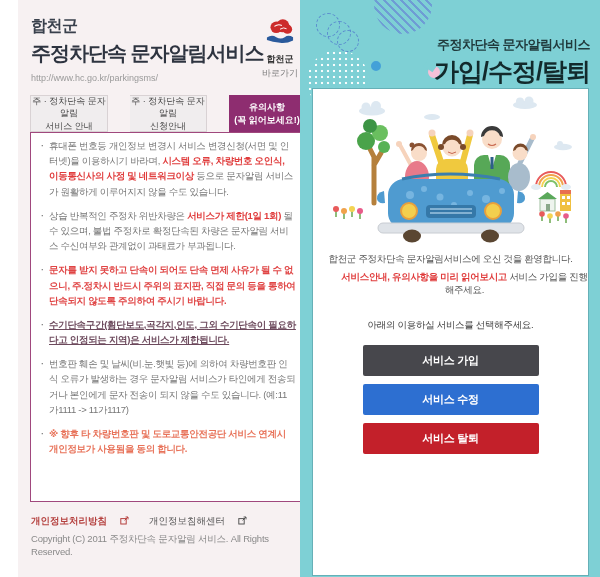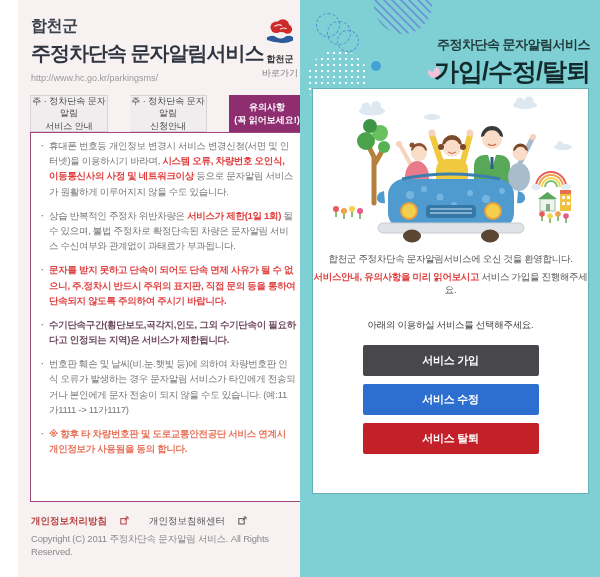--- a/index.html
+++ b/index.html
@@ -24,21 +24,21 @@
   .lp-tab:first-child { border-left:1px solid #d9d2d4; }
   .lp-tab.active { background:#8e2d70; border-color:#8e2d70; color:#fff; font-weight:bold; }
 
   .lp-box { margin:0 12px; background:#fff; border:1px solid #a0487d; height:370px; padding:5px 9px 8px 9px; }
   .notices { list-style:none; margin:0; padding:0; }
   .notice { position:relative; padding-left:9px; font-size:9.5px; line-height:1.6; color:#777;
             margin-bottom:9px; letter-spacing:-0.3px; }
   .notice::before { content:"\00B7"; position:absolute; left:1px; top:0; color:#888; font-weight:bold; }
   .seg-red    { color:#e03c3c; font-weight:bold; }
   .all-red    { color:#e04545; font-weight:bold; }
-  .all-purple { color:#6d4a5d; font-weight:bold; }
+  .all-purple { color:#6d4a5d; font-weight:bold;text-decoration:underline; }
   .all-orange { color:#e8735a; font-weight:bold; }
 
   .lp-footer { margin:13px 12px 0 13px; }
   .lp-links { font-size:9.5px; display:flex; align-items:center; gap:12px; }
   .link-privacy { color:#b5413f; font-weight:bold; cursor:pointer; }
   .link-center  { color:#555; margin-left:8px; cursor:pointer; }
   .ext-icon { display:inline-block; margin-left:1px; }
   .lp-copy { font-size:9.5px; color:#8a8a8a; margin-top:5px; letter-spacing:-0.2px; }
   .lp-disclaimer { font-size:9.5px; color:#666; margin-top:16px; line-height:1.6; width:280px; letter-spacing:-0.3px; }
 
@@ -57,25 +57,25 @@
                 border:5px solid #3e9bd8; border-radius:50%; opacity:0.9; }
   .deco-ring-pink { position:absolute; left:128px; top:66px; width:8px; height:8px;
                 border:6px solid #f5c0d8; border-radius:50%; }
   .deco-ring-pink::after { content:""; position:absolute; left:-9px; top:-11px; width:11px; height:9px;
                 background:#7ed0d5; transform:rotate(35deg); }
 
   .rp-title { position:absolute; top:36px; right:10px; text-align:right; }
   .rp-title-small { font-size:13px; font-weight:600; color:#213a3c; letter-spacing:-0.5px; }
   .rp-title-large { font-size:25px; font-weight:bold; color:#122a2c; letter-spacing:-1px; margin-top:1px; }
 
-  .rp-card { position:absolute; left:12px; top:88px; width:277px; height:406px; background:#fff;
+  .rp-card { position:absolute; left:12px; top:88px; width:277px; height:488px; background:#fff;
              border:1px solid #66b0b7; text-align:center; }
   .rp-illustration { margin-top:6px; }
   .rp-welcome1 { font-size:9.5px; color:#555; margin-top:6px; letter-spacing:-0.3px; }
-  .rp-welcome2 { font-size:9.5px; color:#555; margin-top:5px; letter-spacing:-0.3px; }
+  .rp-welcome2 { font-size:9.5px; color:#555; margin-top:5px; letter-spacing:-0.3px;margin-left:28px; }
   .rp-welcome2 .hl { color:#e03c3c; font-weight:bold; }
   .rp-select { font-size:9.5px; color:#3c3c3c; margin-top:22px; letter-spacing:-0.3px; }
   .rp-buttons { margin-top:13px; }
   .rp-btn { width:176px; height:31px; margin:0 auto 8px auto; color:#fff; font-size:11px; font-weight:bold;
             display:flex; align-items:center; justify-content:center; border-radius:2px; cursor:pointer; letter-spacing:-0.3px; }
   .btn-join { background:#47474c; }
   .btn-edit { background:#2d6fd1; }
   .btn-quit { background:#c3202a; }
 </style>
 </head>

